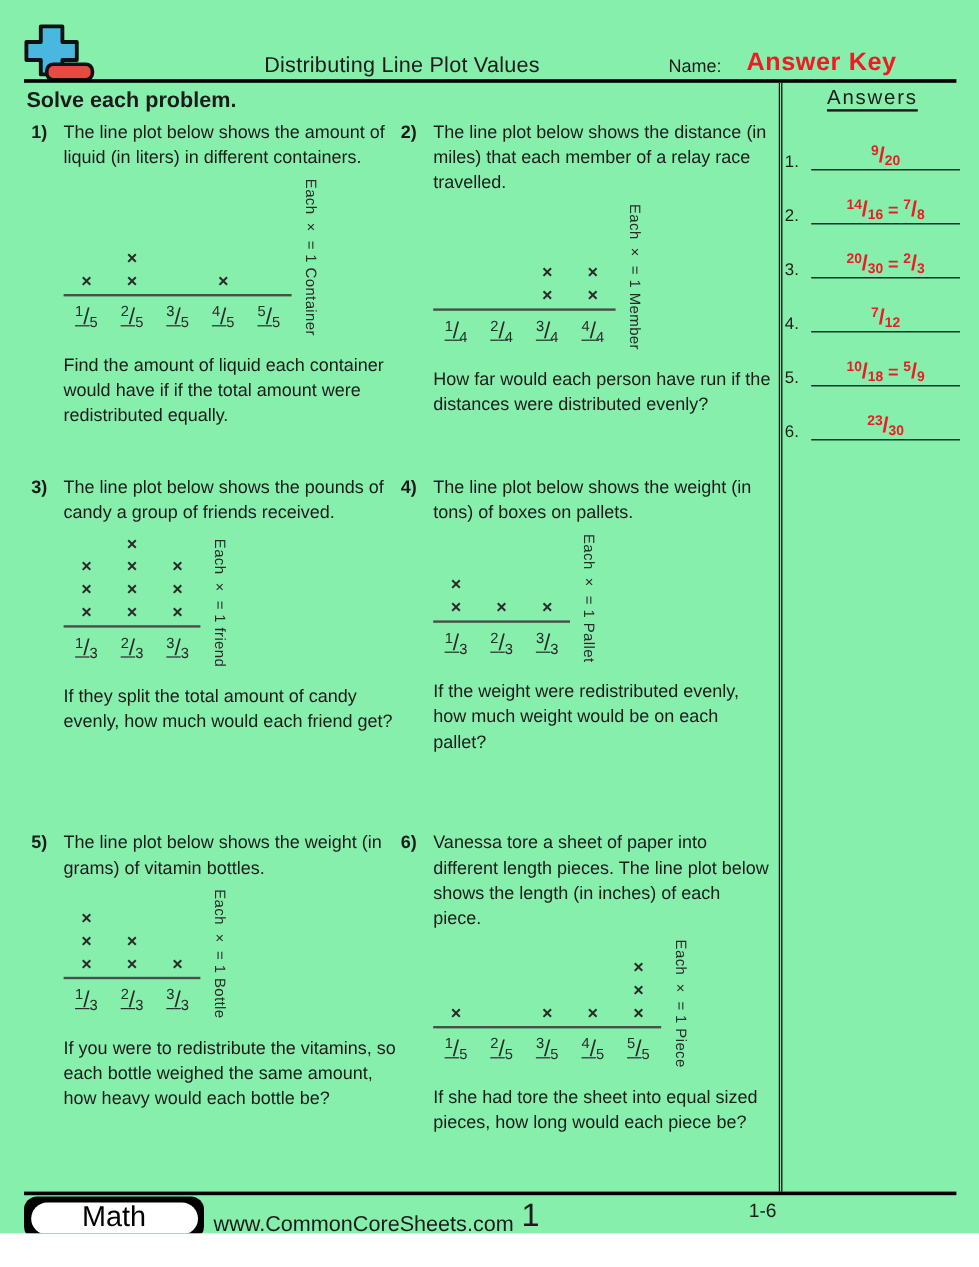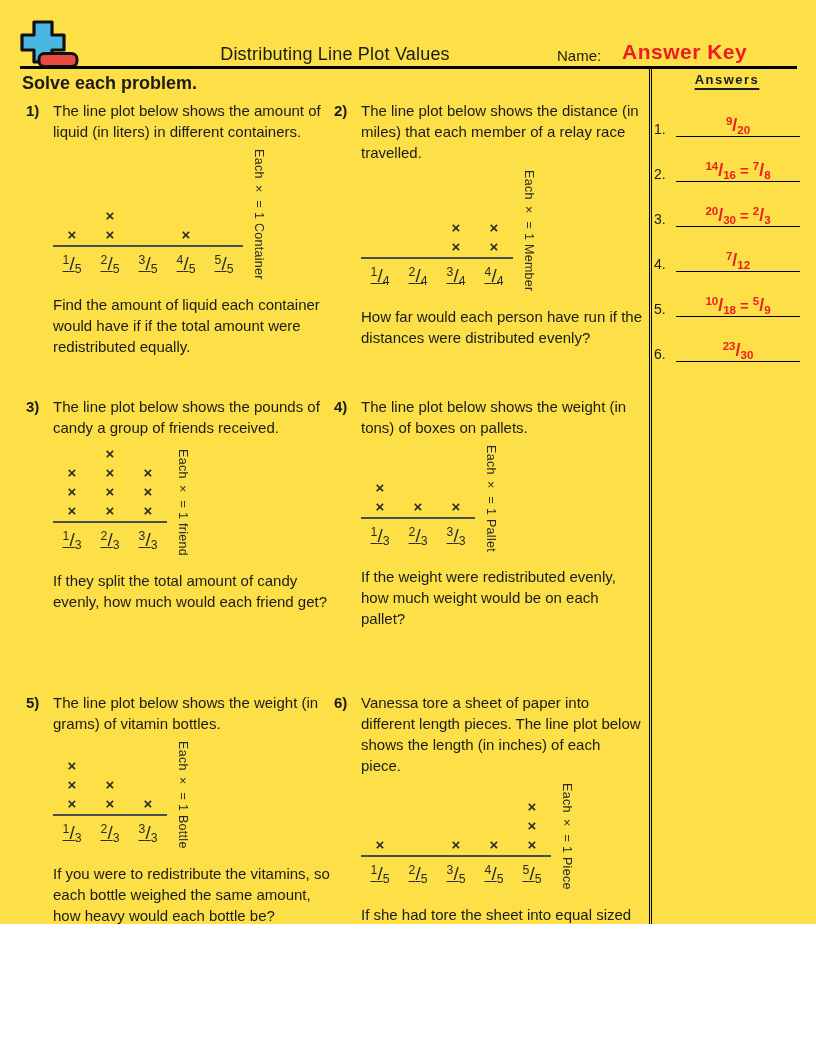--- a/index.html
+++ b/index.html
@@ -4,21 +4,21 @@
 <style>
   :root{
     --red:#ee1b24;
     --ink:#1b1b1b;
     --axis:#4d4d4d;
     --cellblue:#d9e4f2;
   }
   *{box-sizing:border-box;}
   html,body{margin:0;padding:0;background:#fff;}
   .page{
-    position:relative;width:816px;height:924px;background:#fde047;
+    position:relative;width:816px;height:1028px;background:#86efac;
     font-family:"Liberation Sans", sans-serif;color:var(--ink);overflow:hidden;
   }
 
   
   .logo-svg{position:absolute;left:20px;top:20px;}
   .title{position:absolute;left:185px;top:44px;width:300px;text-align:center;
          font-size:18px;letter-spacing:.2px;}
   .name-label{position:absolute;left:557px;top:47px;font-size:15px;}
   .answer-key{position:absolute;left:622px;top:40px;font-size:21px;font-weight:700;
               color:var(--red);letter-spacing:.5px;}
@@ -46,21 +46,21 @@
   .legend{writing-mode:vertical-rl;font-size:12.5px;color:#2a2a2a;margin-left:5px;
           letter-spacing:.3px;white-space:nowrap;}
 
   .frac{white-space:nowrap;}
   .frac sup{font-size:.68em;vertical-align:.52em;font-weight:inherit;}
   .frac sub{font-size:.68em;vertical-align:-.22em;font-weight:inherit;}
   .frac .slash{font-size:1.05em;}
 
   
   .answers-panel{position:absolute;left:654px;top:72px;width:146px;}
-  .answers-title{text-align:center;font-size:13px;font-weight:700;letter-spacing:1.5px;
+  .answers-title{text-align:center;font-size:17px;font-weight:400;letter-spacing:1.5px;
                  text-decoration:underline;text-decoration-thickness:2px;text-underline-offset:4px;
                  margin-bottom:5px;}
   .answer-row{display:flex;align-items:flex-end;height:45px;}
   .answer-num{width:22px;flex:none;font-size:14px;}
   .answer-line{flex:1;border-bottom:1.7px solid #000;display:flex;justify-content:center;
                align-items:flex-end;padding-bottom:0;}
   .answer-value{color:var(--red);font-weight:700;font-size:17px;line-height:1;}
   .answer-value .eq{margin:0 4px;font-size:15px;}
 
   

